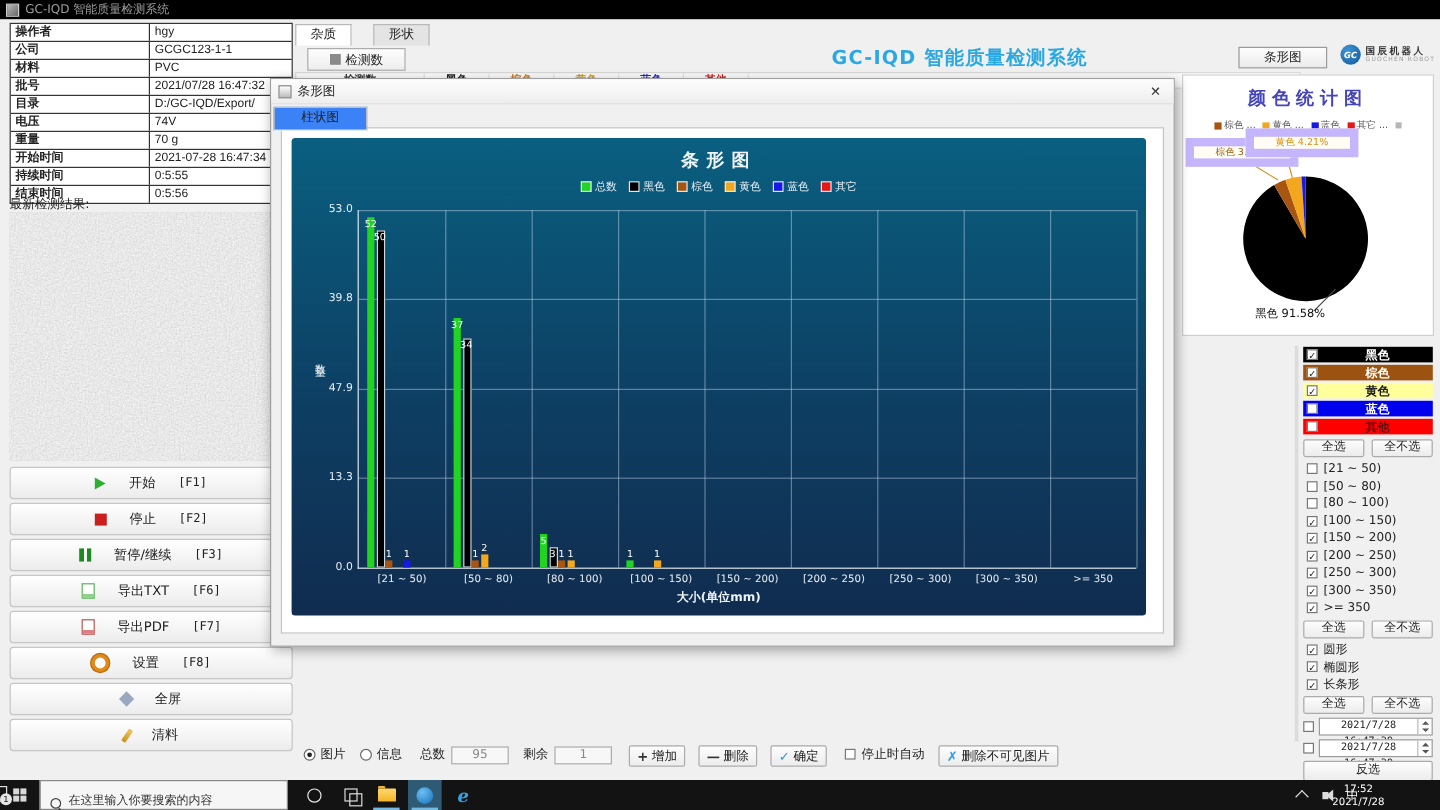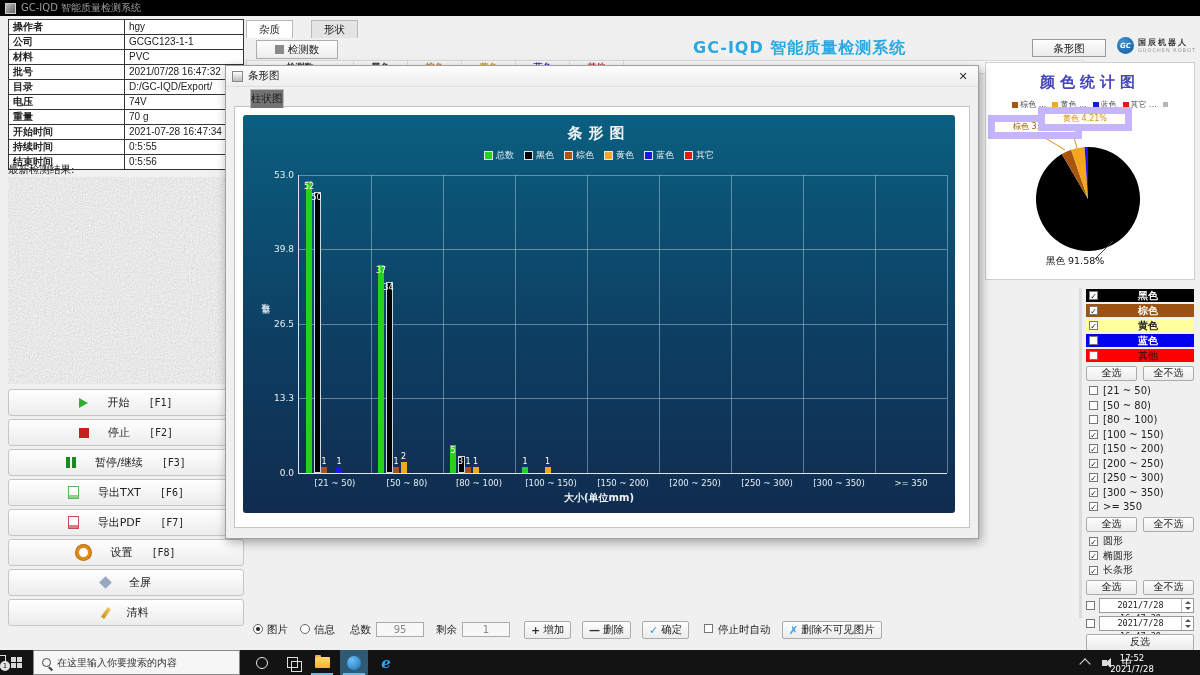--- a/index.html
+++ b/index.html
@@ -54,21 +54,21 @@
   .logo-sub{font-size:5px;color:#999;letter-spacing:1px;white-space:nowrap;}
   #det-header{left:246px;top:60px;width:838px;height:14px;display:flex;background:#fbfbfb;border:1px solid #d8d8d8;box-sizing:border-box;}
   .det-col{width:53px;font-size:9px;font-weight:bold;text-align:center;line-height:12px;border-right:1px solid #e2e2e2;overflow:hidden;white-space:nowrap;}
 
   
   #dialog{left:225px;top:65px;width:754px;height:474px;background:#f0f0f0;border:1px solid #9f9f9f;
           box-shadow:2px 3px 10px rgba(0,0,0,0.35);z-index:40;box-sizing:border-box;}
   #dialog-titlebar{height:20px;background:linear-gradient(#fdfdfd,#eeeeee);display:flex;align-items:center;gap:5px;padding:0 6px;font-size:10.5px;border-bottom:1px solid #e0e0e0;}
   .mini-icon{width:9px;height:9px;border:1px solid #888;background:linear-gradient(#fff,#bbb);}
   #dialog-close{margin-left:auto;width:18px;text-align:center;font-size:11px;color:#333;}
-  #dialog-tab{position:absolute;left:24px;top:23px;height:18px;padding:0 0;background:#737373;border:1px solid #bdbdbd;border-bottom:1px solid #fff;
+  #dialog-tab{position:absolute;left:2px;top:23px;height:18px;padding:0 22px;background:#3b82f6;border:1px solid #bdbdbd;border-bottom:1px solid #fff;
               font-size:10.5px;line-height:17px;z-index:2;}
   #dialog-body{position:absolute;left:8px;top:40px;right:8px;bottom:10px;background:#fff;border:1px solid #c4c4c4;}
   #bar-canvas{position:absolute;left:8px;top:8px;width:712px;height:398px;border-radius:3px;
               background:linear-gradient(180deg,#0a5f80 0%,#0d3f63 55%,#102c4f 100%);}
   #bc-title{text-align:center;padding-top:9px;font-size:15px;font-weight:bold;color:#eef3f6;letter-spacing:6px;}
   #bc-legend{display:flex;justify-content:center;gap:10px;margin-top:6px;font-size:9px;color:#e8eef2;align-items:center;}
   .bc-legend-item{display:flex;align-items:center;gap:3px;}
   .legend-swatch{width:7px;height:7px;border:1px solid #dfe8ee;display:inline-block;}
   #bc-plot{position:absolute;left:55px;top:60px;width:648px;height:298px;border-left:1px solid #dde6ec;border-bottom:1px solid #dde6ec;}
   .hgrid{position:absolute;left:0;right:0;height:1px;background:rgba(200,218,232,0.45);}
@@ -122,21 +122,21 @@
   .glyph-check{color:#2e9ae8;font-weight:bold;font-size:11px;}
   .glyph-x{color:#2e9ae8;font-weight:bold;font-size:11px;}
 
   
   #taskbar{left:0;top:650px;width:1200px;height:25px;background:#131313;}
   #taskbar > *{position:absolute;}
   #tb-start{left:0;top:0;width:33px;height:25px;display:flex;align-items:center;justify-content:center;}
   .win-logo{display:grid;grid-template-columns:5px 5px;grid-template-rows:5px 5px;gap:1px;}
   .win-logo span{background:#d8d8d8;}
   #tb-search{left:33px;top:0;width:207px;height:25px;background:#f6f6f6;border:1px solid #888;box-sizing:border-box;
-             display:flex;align-items:center;gap:6px;padding-left:8px;}
+             display:flex;align-items:flex-end;gap:6px;padding-left:8px;}
   .mag{width:7px;height:7px;border:1.5px solid #444;border-radius:50%;position:relative;}
   .mag::after{content:"";position:absolute;left:6px;top:7px;width:5px;height:1.5px;background:#444;transform:rotate(45deg);transform-origin:left;}
   #tb-search .ph{font-size:10px;color:#333;}
   .tb-ico{top:0;width:28px;height:25px;display:flex;align-items:center;justify-content:center;}
   .cortana{width:12px;height:12px;border:1.5px solid #e8e8e8;border-radius:50%;box-sizing:border-box;}
   .taskview{width:11px;height:11px;border:1.5px solid #ddd;box-sizing:border-box;position:relative;background:#131313;}
   .taskview::after{content:"";position:absolute;left:3px;top:3px;width:11px;height:11px;border:1.5px solid #ddd;box-sizing:border-box;}
   .folder{width:15px;height:11px;background:linear-gradient(#ffd76e,#f2b52a);border-radius:1px;position:relative;}
   .folder::before{content:"";position:absolute;top:-2px;left:0;width:6px;height:2px;background:#f2b52a;border-radius:1px 1px 0 0;}
   .blue-app{width:14px;height:14px;border-radius:50%;background:radial-gradient(circle at 35% 30%,#6cc0f5,#1470b8);}
@@ -328,21 +328,21 @@
           <span class="bc-legend-item"><span class="legend-swatch" style="background: rgb(242, 167, 31);"></span>黄色</span>
           <span class="bc-legend-item"><span class="legend-swatch" style="background: rgb(23, 23, 232);"></span>蓝色</span>
           <span class="bc-legend-item"><span class="legend-swatch" style="background: rgb(232, 23, 23);"></span>其它</span>
         </div>
       <div id="bc-plot">
           <div class="hgrid" style="top: 0px;"></div>
           <div class="ytick" style="top: 0px;">53.0</div>
           <div class="hgrid" style="top: 74.2189px;"></div>
           <div class="ytick" style="top: 74.2189px;">39.8</div>
           <div class="hgrid" style="top: 149px;"></div>
-          <div class="ytick" style="top: 149px;">26.5</div>
+          <div class="ytick" style="top: 149px;">47.9</div>
           <div class="hgrid" style="top: 223.219px;"></div>
           <div class="ytick" style="top: 223.219px;">13.3</div>
           <div class="ytick" style="top: 298px;">0.0</div>
           <div class="vgrid" style="left: 72px;"></div>
           <div class="vgrid" style="left: 144px;"></div>
           <div class="vgrid" style="left: 216px;"></div>
           <div class="vgrid" style="left: 288px;"></div>
           <div class="vgrid" style="left: 360px;"></div>
           <div class="vgrid" style="left: 432px;"></div>
           <div class="vgrid" style="left: 504px;"></div>

